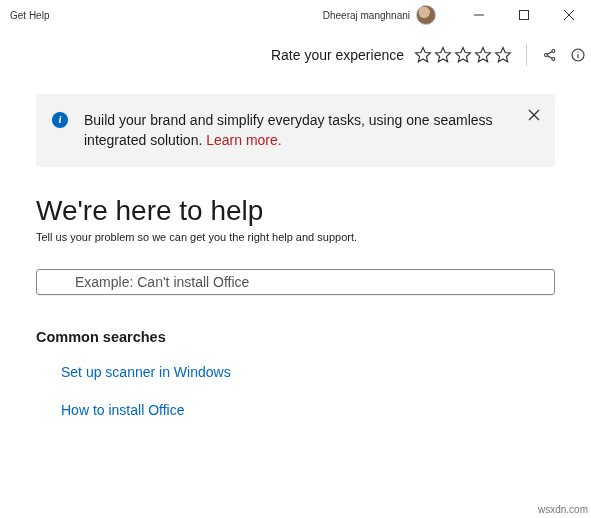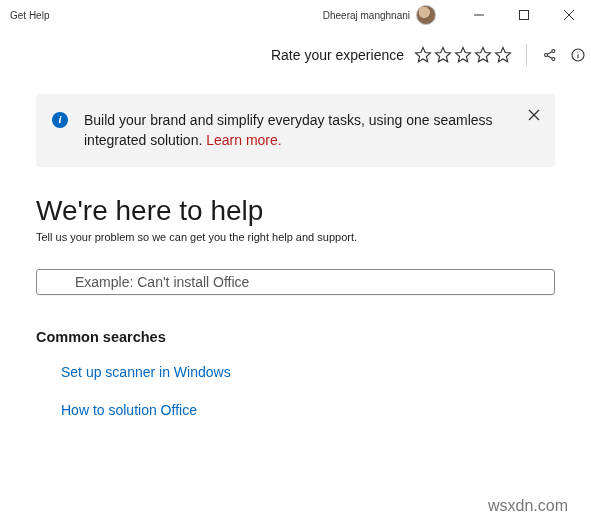--- a/index.html
+++ b/index.html
@@ -95,22 +95,22 @@
   .common-title { font-weight: 600; font-size: 14.5px; margin: 34px 0 12px 0; }
   .cs-list { list-style: none; padding: 0; margin: 0; }
   .cs-item {
     display: flex; align-items: center; gap: 10px;
     color: #0067c0; font-size: 14px;
     padding: 6px 0;
     cursor: pointer;
     margin-top: 8px;
   }
   .watermark {
-    position: absolute; right: 20px; bottom: 2px;
-    font-size: 16px; color: #777; background: rgba(255,255,255,0.8);
+    position: absolute; right: 0; bottom: 2px;
+    font-size: 10px; color: #777; background: rgba(255,255,255,0.8);
     padding: 1px 3px;
   }
 </style>
 </head>
 <body>
 
 <div class="titlebar">
   <span class="app-title">Get Help</span>
   <span class="spacer"></span>
   <div class="user">
@@ -218,19 +218,19 @@
             <circle cx="10" cy="10" r="6.5"></circle>
             <line x1="20" y1="20" x2="15" y2="15"></line>
           </svg></span>
       <span>Set up scanner in Windows</span>
     </li>
     <li class="cs-item">
       <span class="sicon"><svg width="15" height="15" viewBox="0 0 24 24" fill="none" stroke-width="2">
             <circle cx="10" cy="10" r="6.5"></circle>
             <line x1="20" y1="20" x2="15" y2="15"></line>
           </svg></span>
-      <span>How to solution Office</span>
+      <span>How to install Office</span>
     </li>
   </ul>
 
 </div>
 
 <div class="watermark">wsxdn.com</div>
 
 </body></html>

